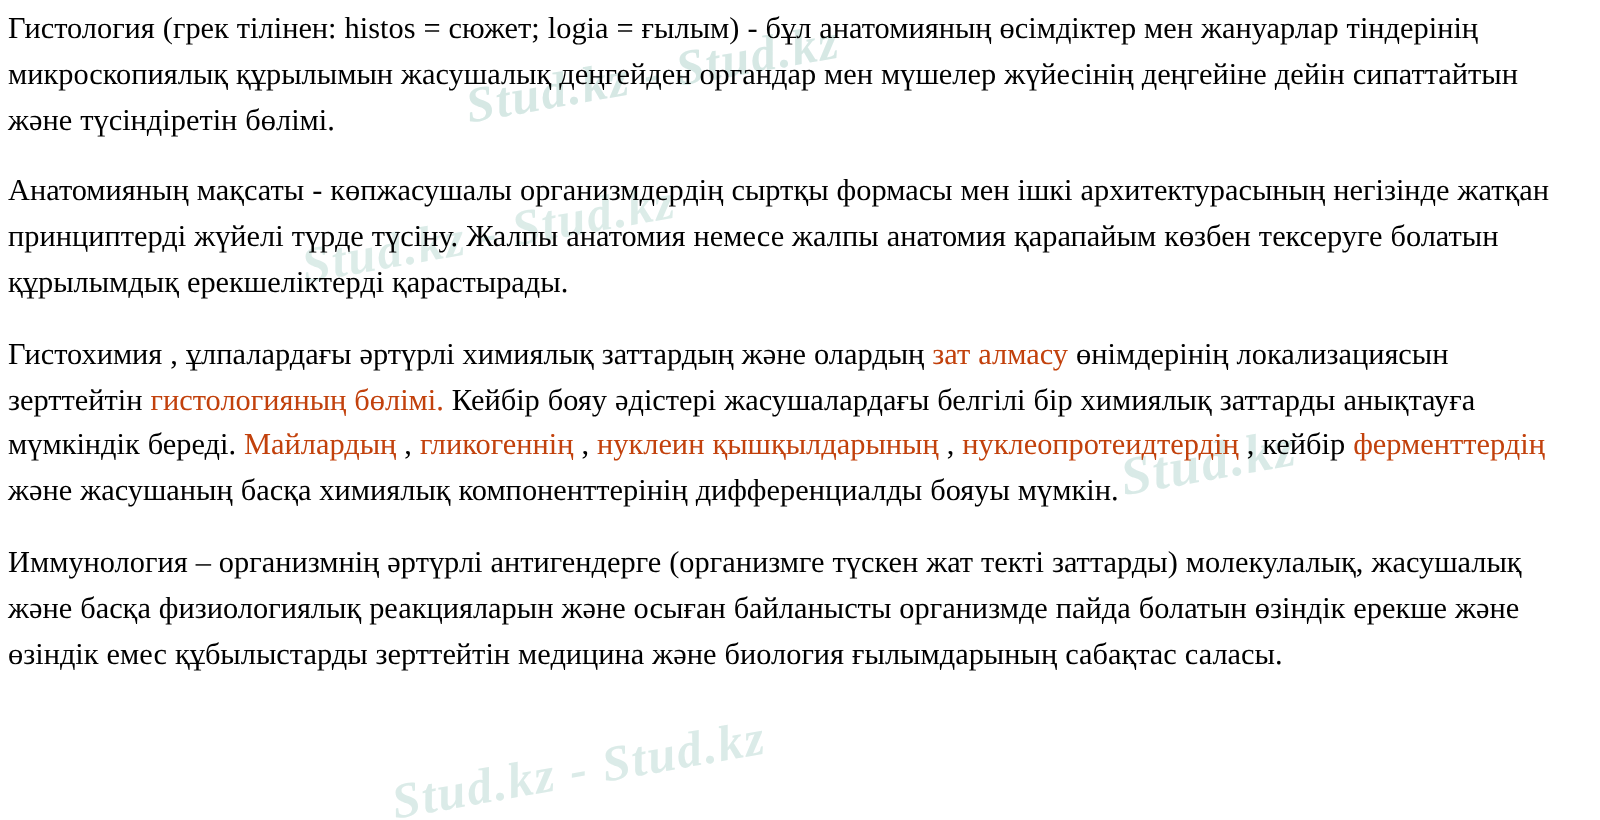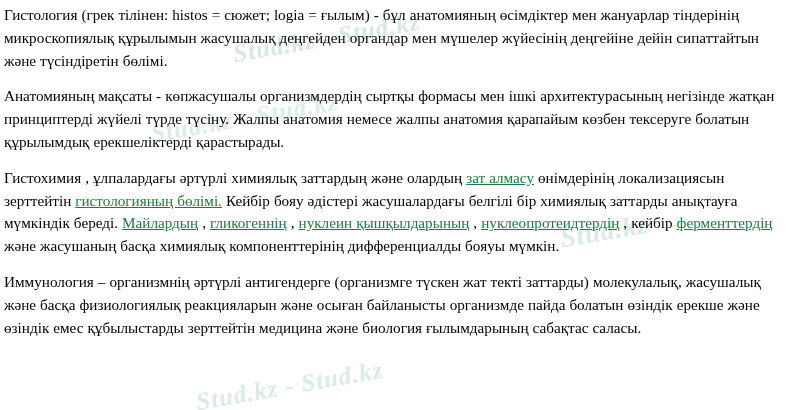--- a/index.html
+++ b/index.html
@@ -26,22 +26,21 @@
 
   p.para {
     margin: 0 0 13px 0;
     font-size: 15.2px;
     line-height: 1.50;
     text-align: left;
     word-spacing: 0.2px;
   }
 
   a.lnk {
-    color: #15803d;
-    text-decoration: underline;
+    color: #c2410c;
     cursor: pointer;
   }
 
   
   .wm-layer {
     position: absolute;
     inset: 0;
     z-index: 1;
     pointer-events: none;
     overflow: hidden;

